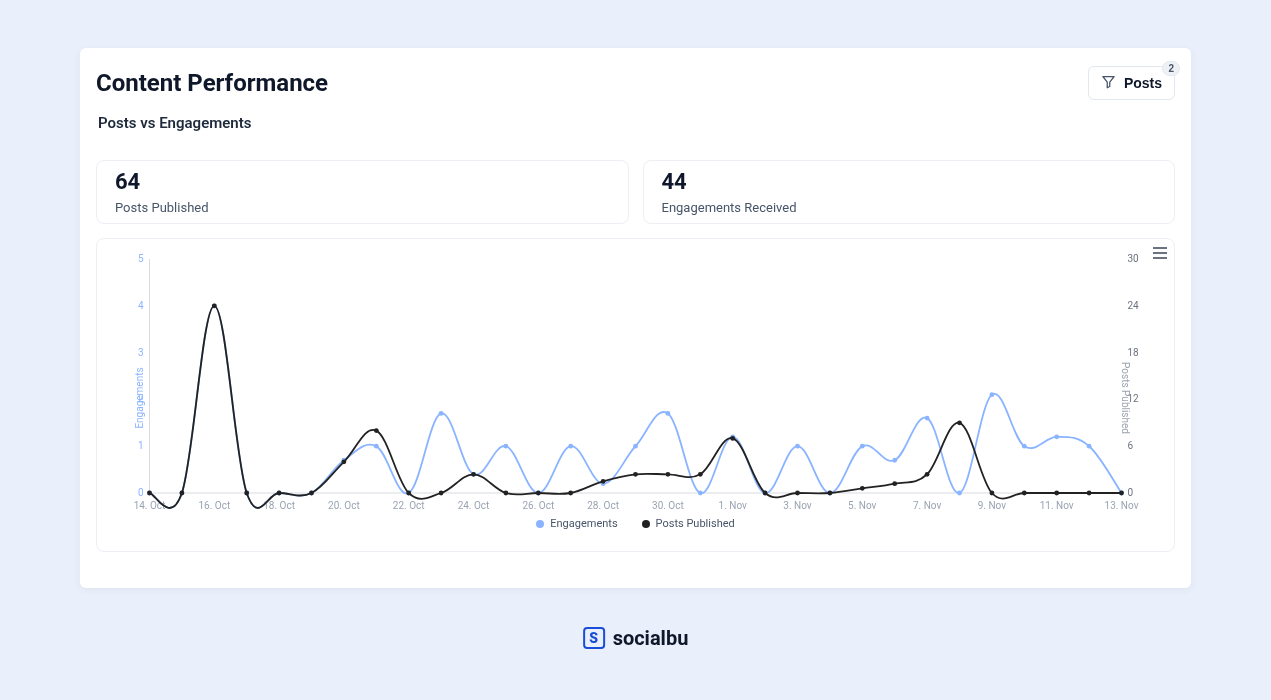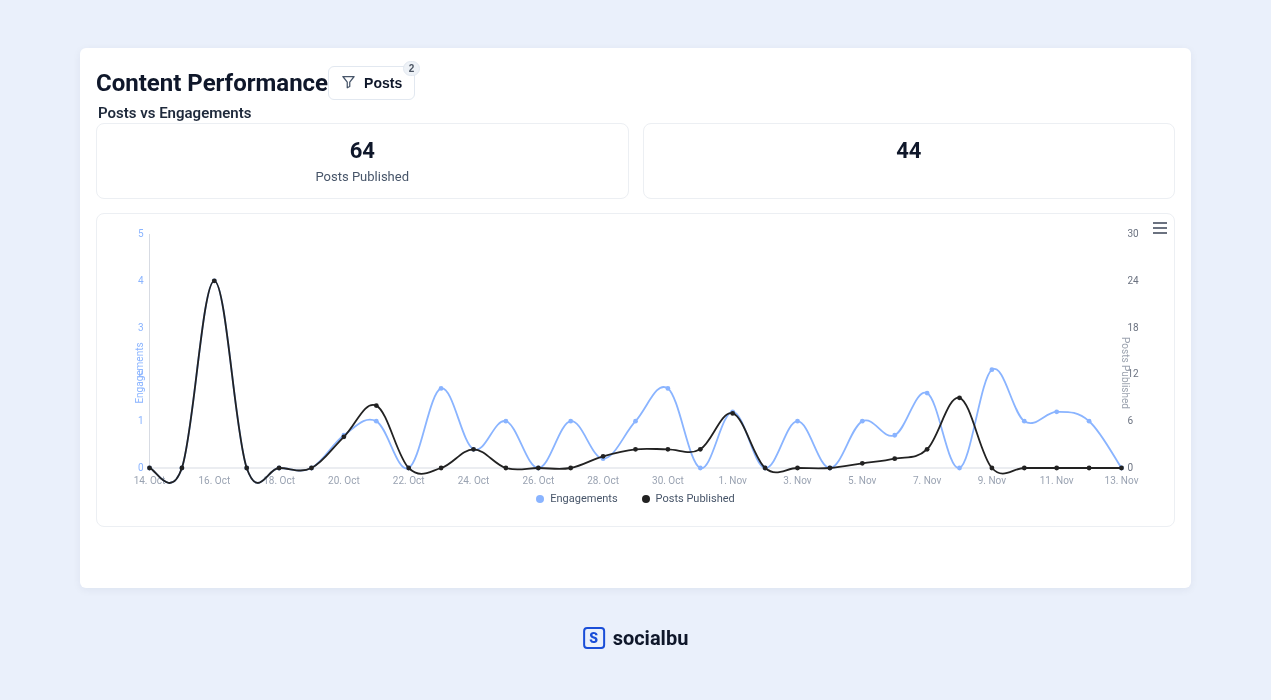--- a/index.html
+++ b/index.html
@@ -12,47 +12,46 @@
   }
   .panel {
     position: absolute;
     left: 80px; top: 48px; width: 1111px; height: 540px;
     background: #fff;
     border-radius: 6px;
     box-shadow: 0 2px 8px rgba(20,30,60,.06);
     padding: 18px 16px 16px 16px;
   }
   .panel-header {
-    display: flex; align-items: center; 
-    margin-bottom: 4px;
+    display: flex; align-items: center; justify-content: space-between;
+    margin-bottom: 14px;
   }
   .panel-title {
     font-size: 24px; font-weight: 700; color: #0f172a;
   }
   .filter-btn {
     display: inline-flex; align-items: center; gap: 8px;
     border: 1px solid #e2e8f0; border-radius: 6px;
     background: #fff; padding: 7px 12px; font-size: 14px; font-weight: 600;
     color: #0f172a; cursor: pointer; position: relative;
   }
   .filter-btn .badge {
     position: absolute; top: -6px; right: -6px;
     background: #eef2f7; color: #4b5563;
     font-size: 10px; font-weight: 600;
     padding: 1px 5px; border-radius: 8px; border: 1px solid #e2e8f0;
   }
   .subheader {
-    font-size: 15px; font-weight: 600; color: #1e293b; margin: 4px 0 1px 2px;
+    font-size: 15px; font-weight: 600; color: #1e293b; margin: 4px 0 28px 2px;
   }
   .stat-row { display: flex; gap: 14px; margin-bottom: 14px; }
   .stat-card {
     flex: 1 1 0;
     border: 1px solid #eceff3; border-radius: 8px;
-    padding: 14px 18px;
-    text-align: center;
+    padding: 8px 18px;
   }
   .stat-value { font-size: 22px; font-weight: 700; color: #0f172a; }
   .stat-label { font-size: 13px; color: #475569; margin-top: 6px; }
   .chart-card {
     border: 1px solid #eceff3; border-radius: 8px;
     padding: 14px 16px 8px 16px;
     position: relative;
   }
   .chart-wrap { position: relative; height: 290px; }
   svg.chart { width: 100%; height: 260px; display: block; }
@@ -112,20 +111,21 @@
 
   <div class="subheader">Posts vs Engagements</div>
 
   <div class="stat-row">
     <div class="stat-card">
       <div class="stat-value">64</div>
       <div class="stat-label">Posts Published</div>
     </div>
     <div class="stat-card">
       <div class="stat-value">44</div>
+      <div class="stat-label">Engagements Received</div>
     </div>
   </div>
 
   <div class="chart-card">
     <div class="hamburger">
       <svg width="16" height="14" viewBox="0 0 16 14">
           <line x1="1" y1="2" x2="15" y2="2" stroke="#6b7280" stroke-width="2"></line>
           <line x1="1" y1="7" x2="15" y2="7" stroke="#6b7280" stroke-width="2"></line>
           <line x1="1" y1="12" x2="15" y2="12" stroke="#6b7280" stroke-width="2"></line>
         </svg>

